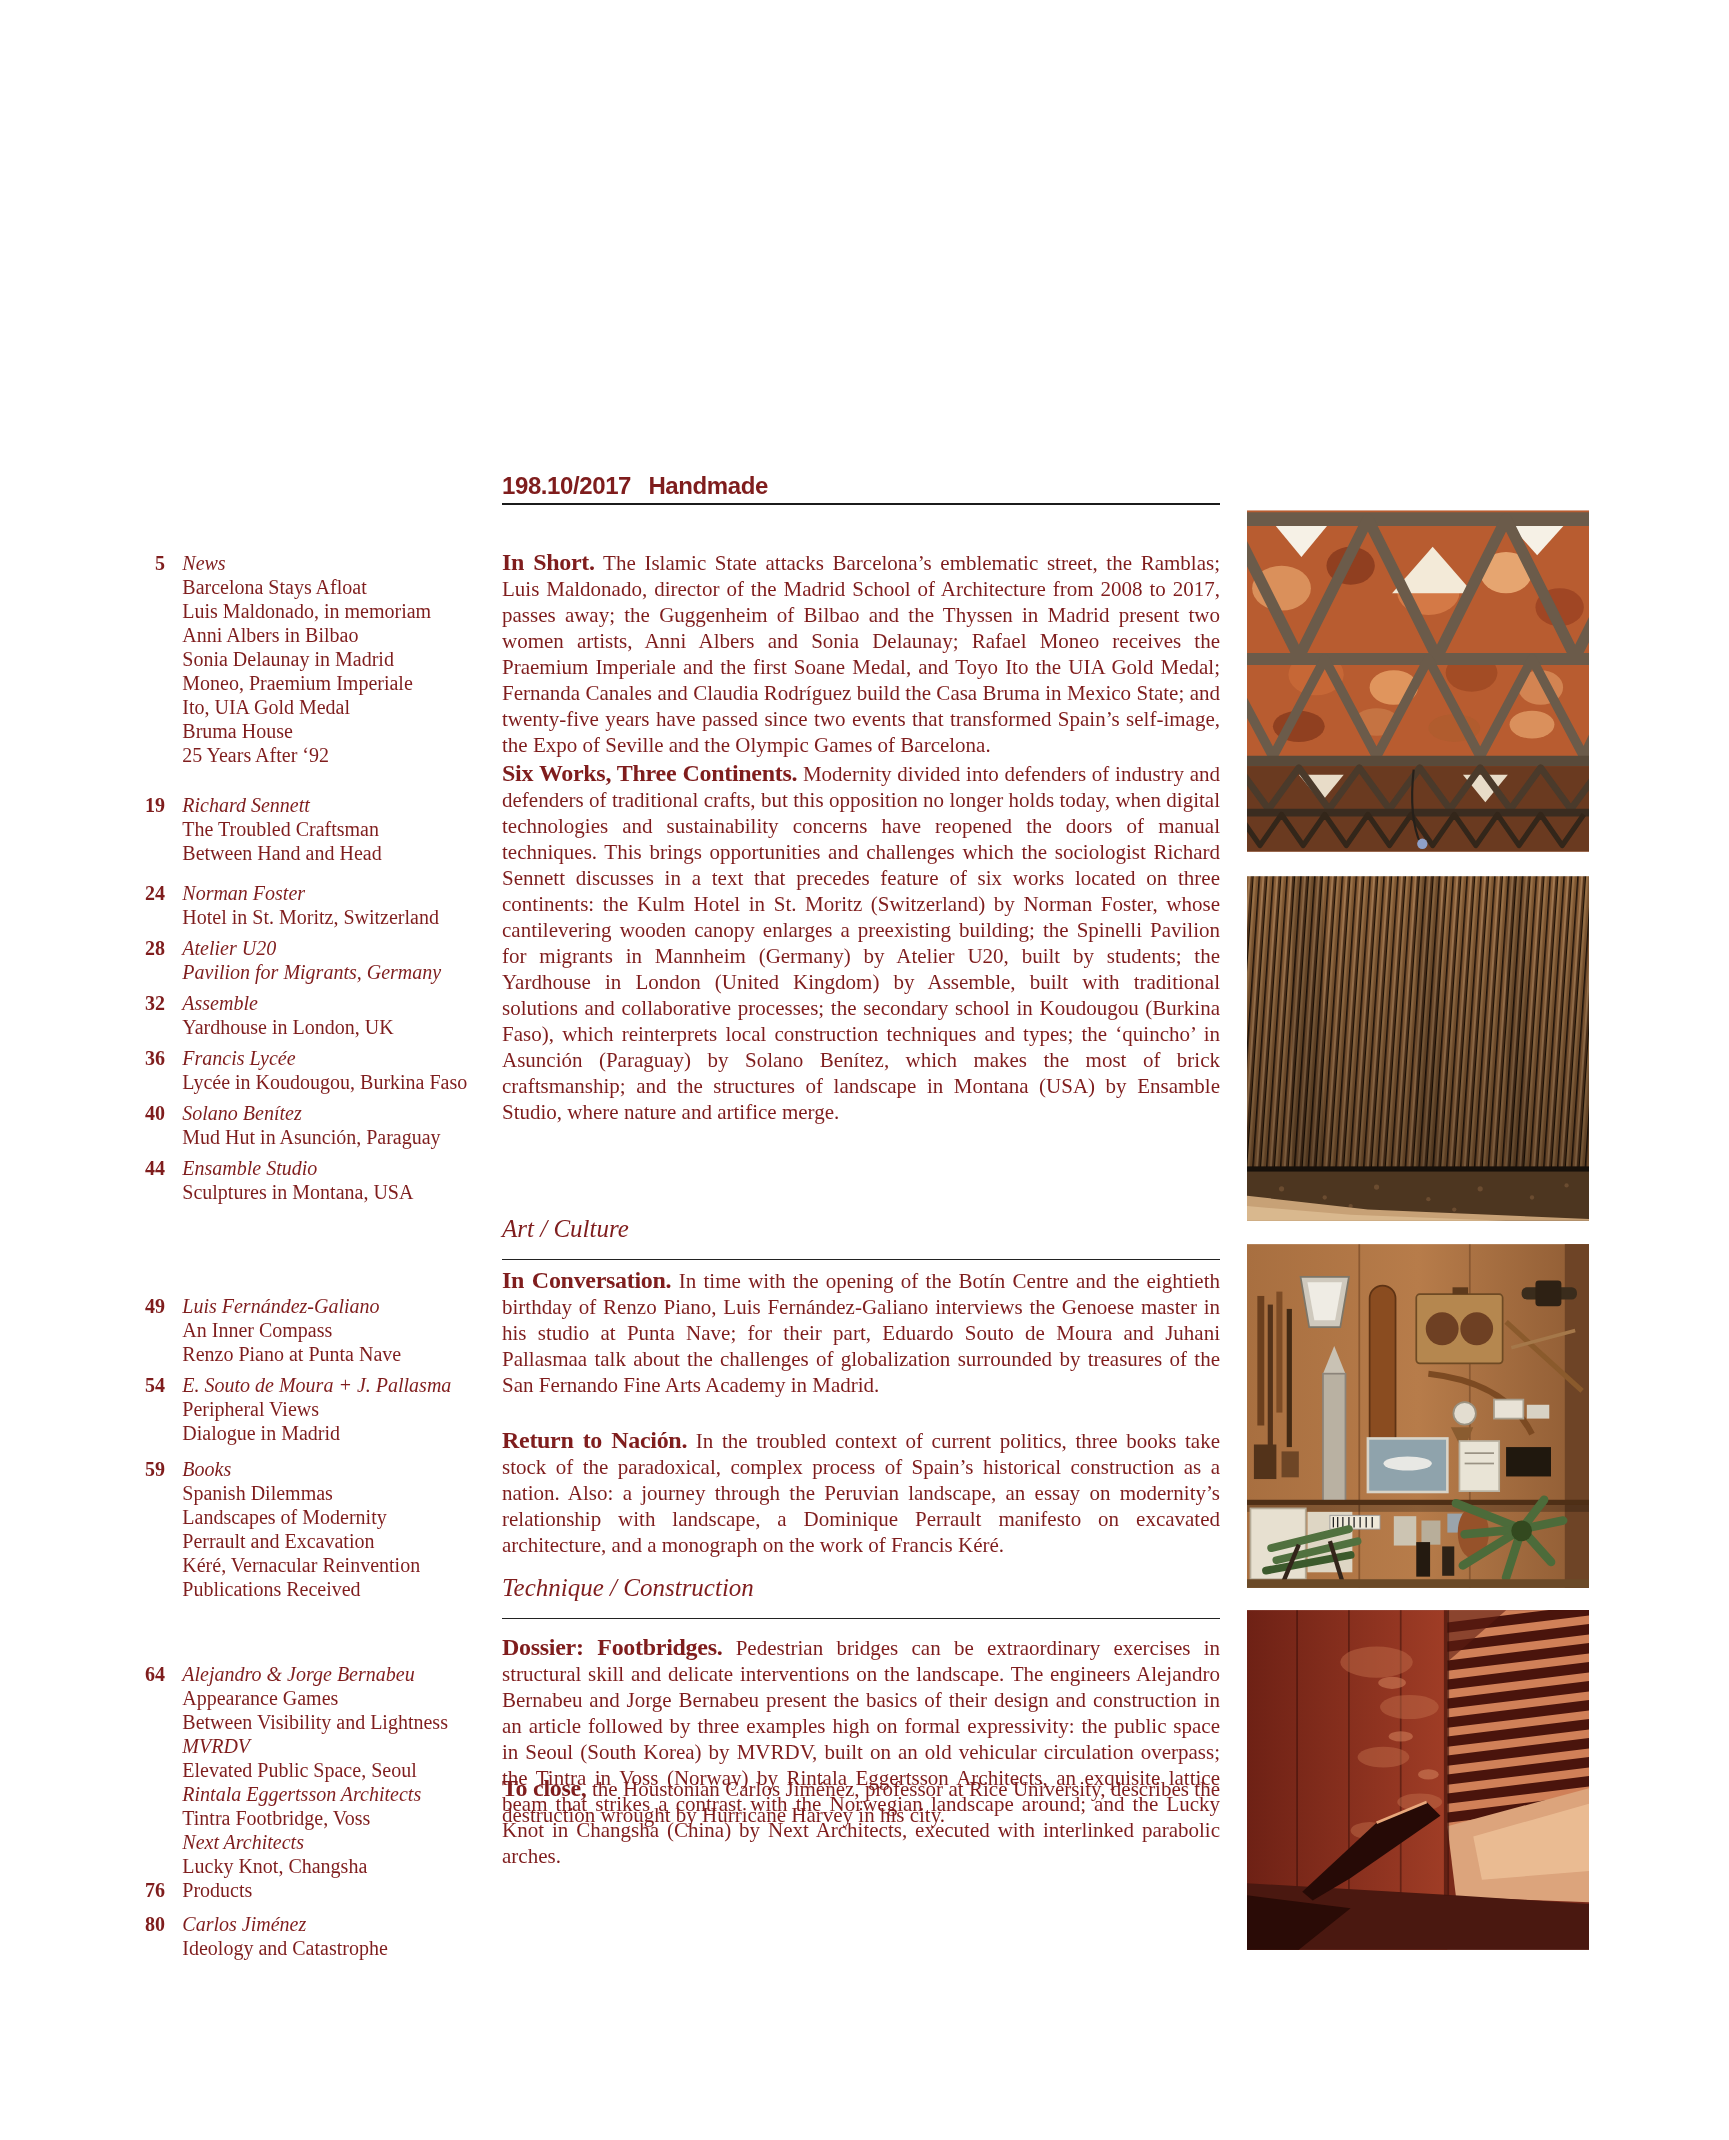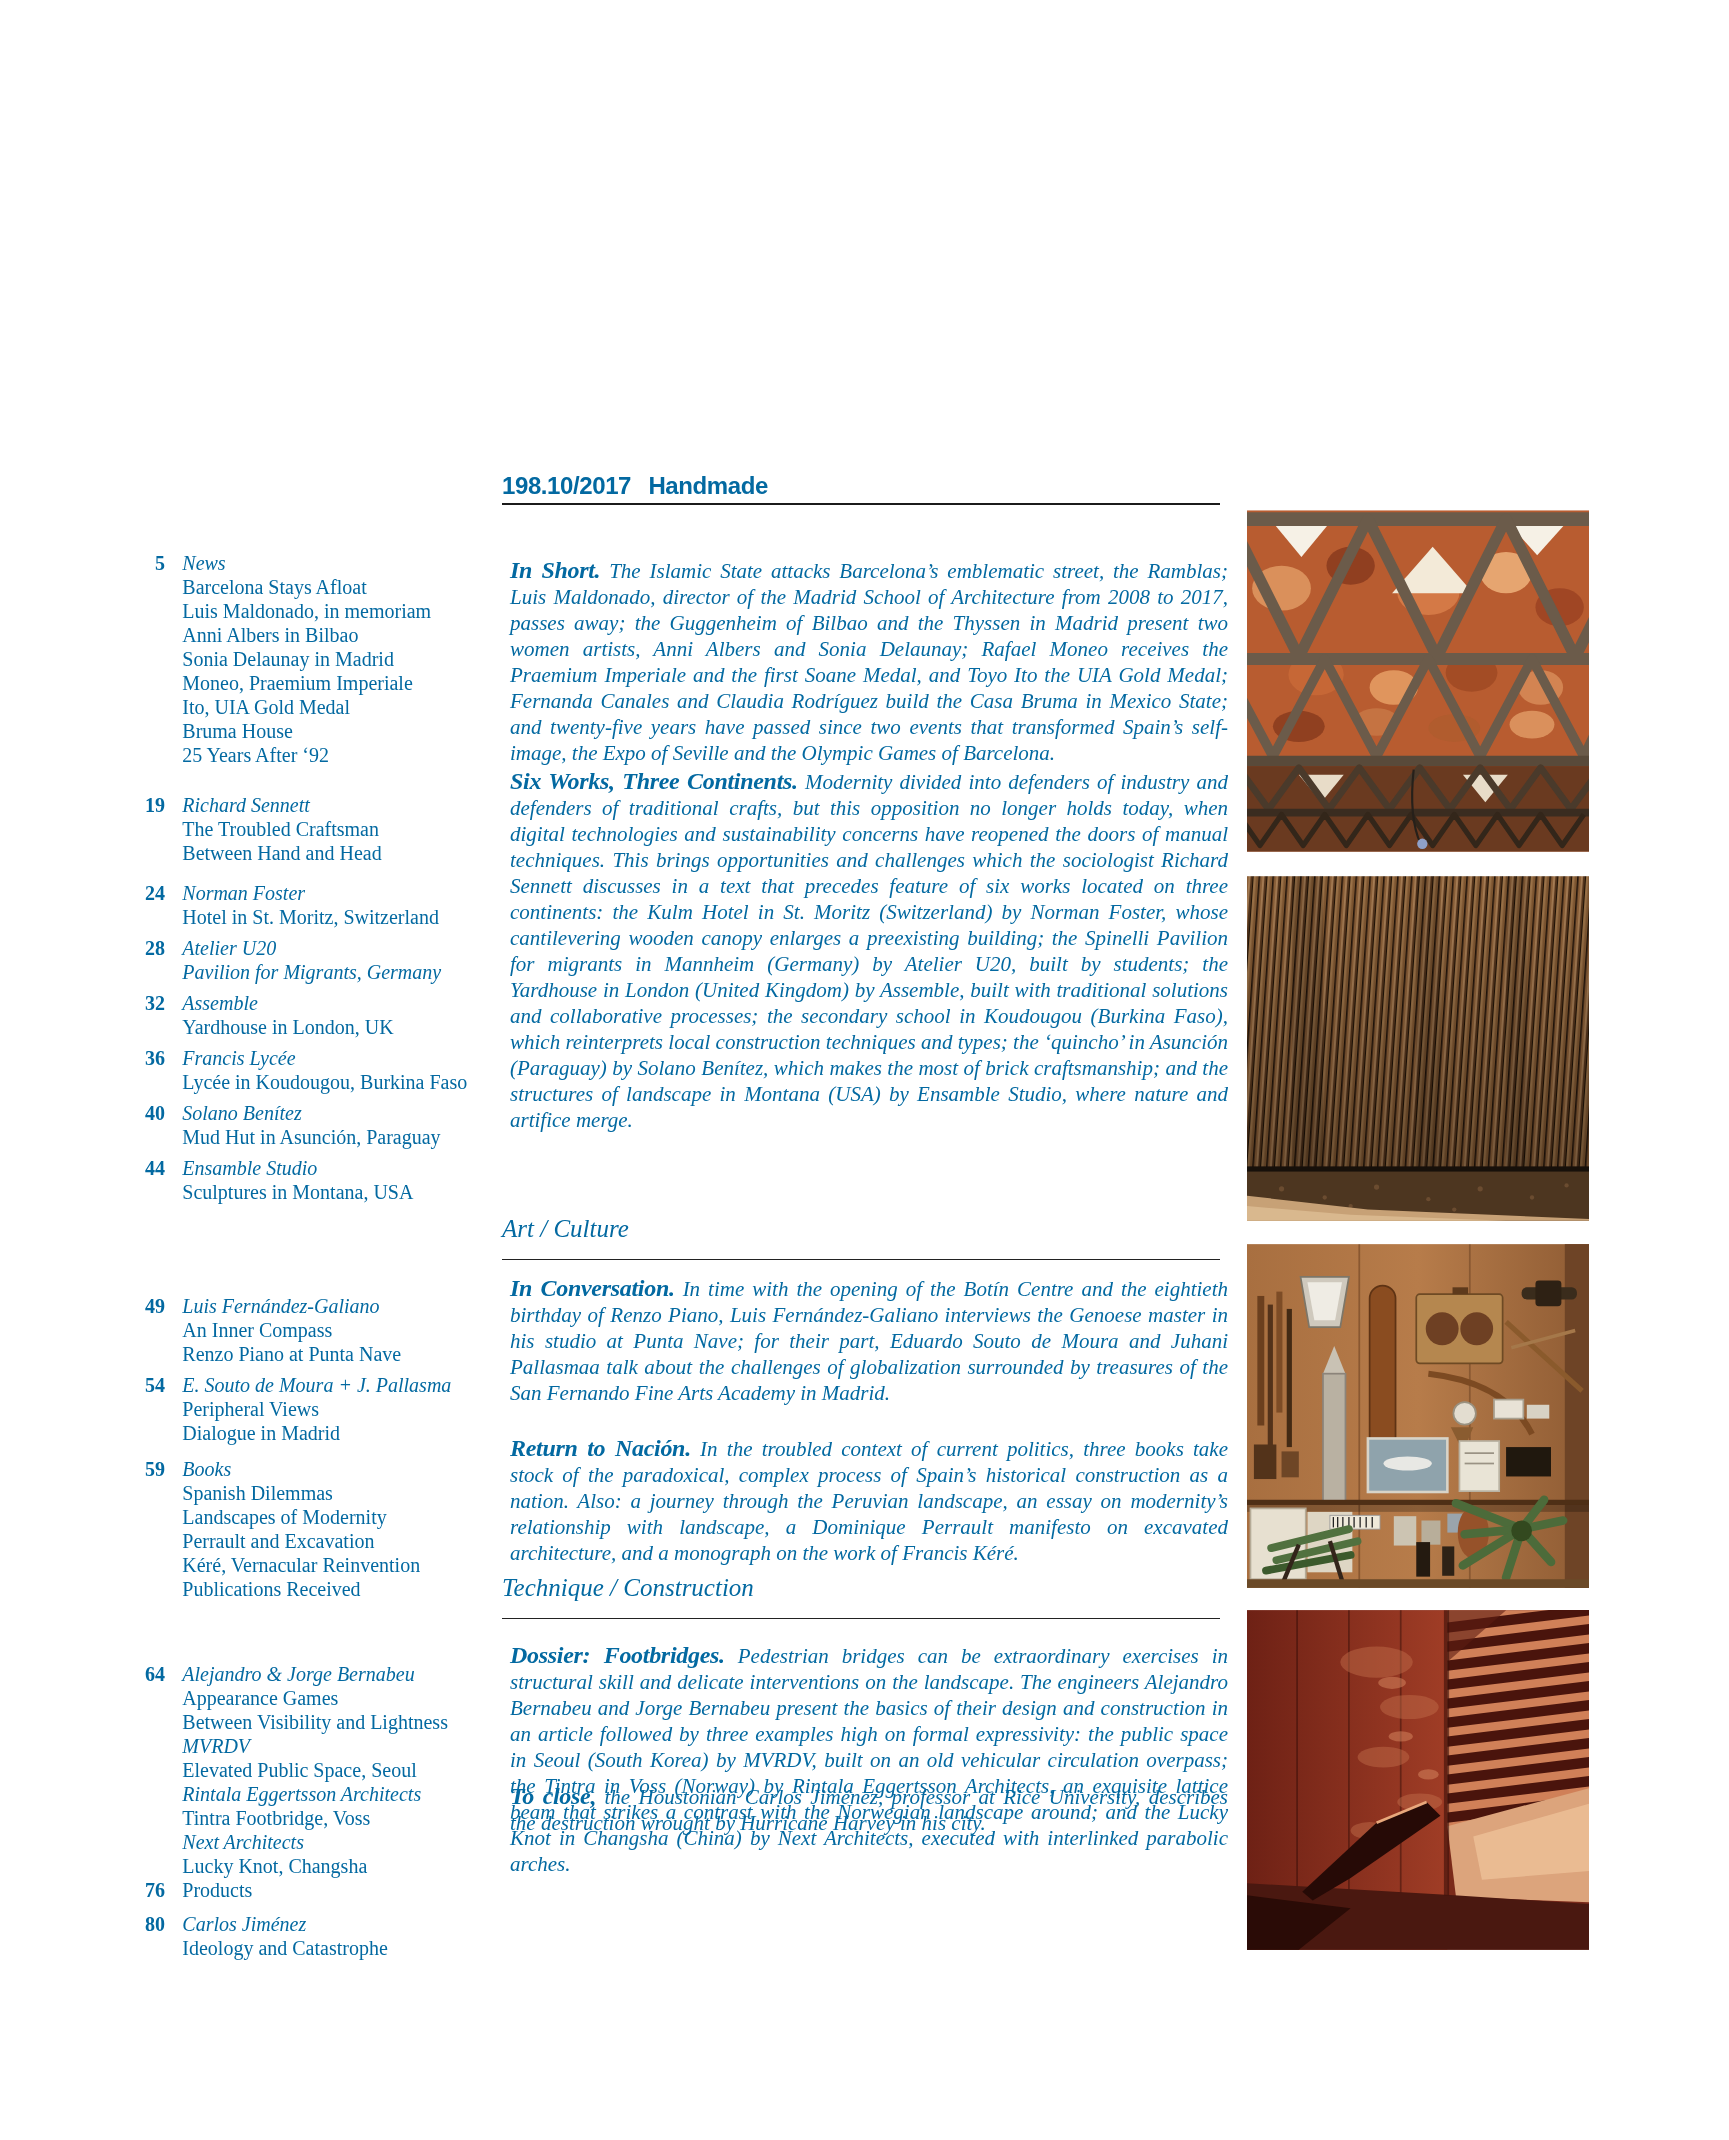--- a/index.html
+++ b/index.html
@@ -1,35 +1,35 @@
 <!DOCTYPE html>
 <html style="font-size:14px"><head>
 <meta charset="utf-8">
 <style>
   html,body{margin:0;padding:0;background:#ffffff;}
   .page{position:relative;width:1729px;height:2140px;background:#fff;overflow:hidden;
-        font-family:"Liberation Serif",serif;color:#0369a1;}
+        font-family:"Liberation Serif",serif;color:#7f1d1d;}
 
   
   .issue-header{position:absolute;left:502px;top:472px;width:718px;height:31px;
     font-family:"Liberation Sans",sans-serif;font-weight:bold;font-size:24px;
     letter-spacing:-0.4px;border-bottom:2.6px solid #1b1b1b;}
   .issue-header .theme{margin-left:17.3px;}
 
   
   .toc{position:absolute;left:130px;top:551px;width:359px;font-size:20px;line-height:24px;}
   .toc-sec{display:flex;}
   .toc-num{width:35px;text-align:right;font-weight:bold;flex:none;}
   .toc-lines{margin-left:17.3px;}
   .it{font-style:italic;}
 
   
   .mid{position:absolute;left:502px;top:0;width:718px;}
-  .sum{position:absolute;left:0;width:718px;margin:8px;text-align:justify;
-       font-size:21px;line-height:26px;font-style:italic;}
+  .sum{position:absolute;left:0;width:718px;margin:0;text-align:justify;
+       font-size:21px;line-height:26px;}
   .lead{font-weight:bold;font-size:24px;letter-spacing:-0.3px;}
   .sec-head{position:absolute;left:0;width:718px;font-style:italic;font-size:25px;
        padding-bottom:16px;border-bottom:1.7px solid #222;}
 
   
   .fig{position:absolute;left:1247px;width:342px;overflow:hidden;}
   .fig svg{display:block;}
 </style>
 </head>
 <body>

